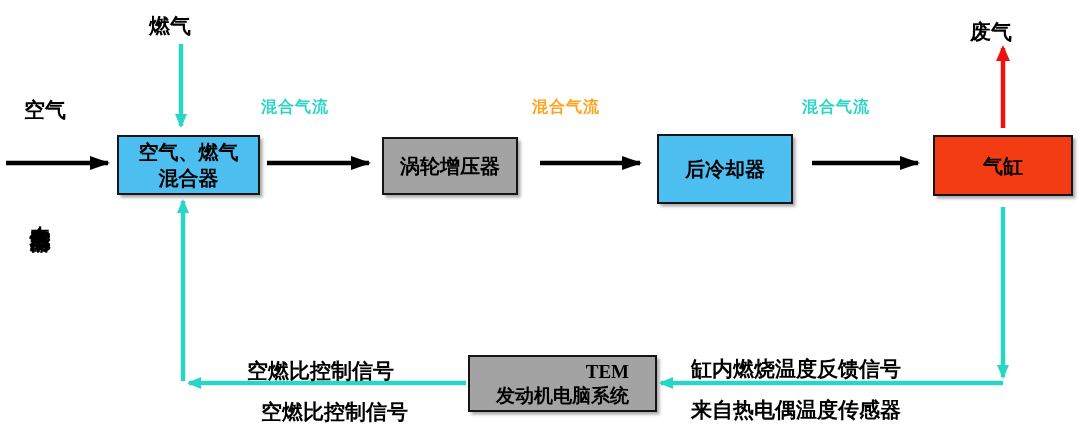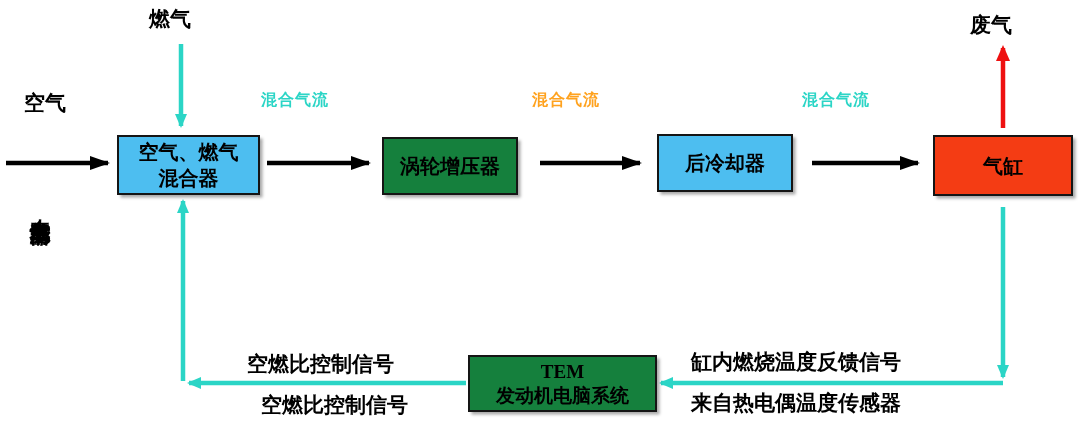--- a/index.html
+++ b/index.html
@@ -16,31 +16,32 @@
     display:flex;align-items:center;justify-content:center;
     text-align:center;
     font-weight:bold;font-size:20px;line-height:1.3;
     color:#000;
     border:2.5px solid #151515;
     box-shadow:2.5px 2.5px 3px rgba(0,0,0,0.35);
     white-space:pre-line;
     box-sizing:border-box;
   }
   .blue{background:#4DBEF0;}
-  .orange{background:#15803d;}
+  .orange{background:#a3a3a3;text-align:right;}
   .red{background:#F43C14;text-align:right;}
   .box-mixer{left:117px;top:135px;width:143px;height:60px;}
   .box-turbo{left:382px;top:137px;width:136px;height:58px;}
-  .box-cooler{left:657px;top:134px;width:136px;height:58px;}
+  .box-cooler{left:657px;top:134px;width:136px;height:70px;}
   .box-cylinder{left:933px;top:135px;width:140px;height:61px;}
   .box-tem{left:468px;top:355px;width:189px;height:57px;font-size:19px;line-height:1.25;}
   .lbl{
     position:absolute;
     font-weight:bold;font-size:21px;color:#000;
     white-space:nowrap;
+    margin-top:7px;
   }
   .flow{font-size:16px;letter-spacing:1px;}
   .teal-text{color:#2BD5C6;}
   .orange-text{color:#FFA21E;}
   .lbl-fuel{left:149px;top:5px;}
   .lbl-air{left:24px;top:89px;}
   .lbl-flow1{left:261px;top:90px;}
   .lbl-flow2{left:532px;top:90px;}
   .lbl-flow3{left:802px;top:90px;}
   .lbl-exhaust{left:970px;top:11px;}

